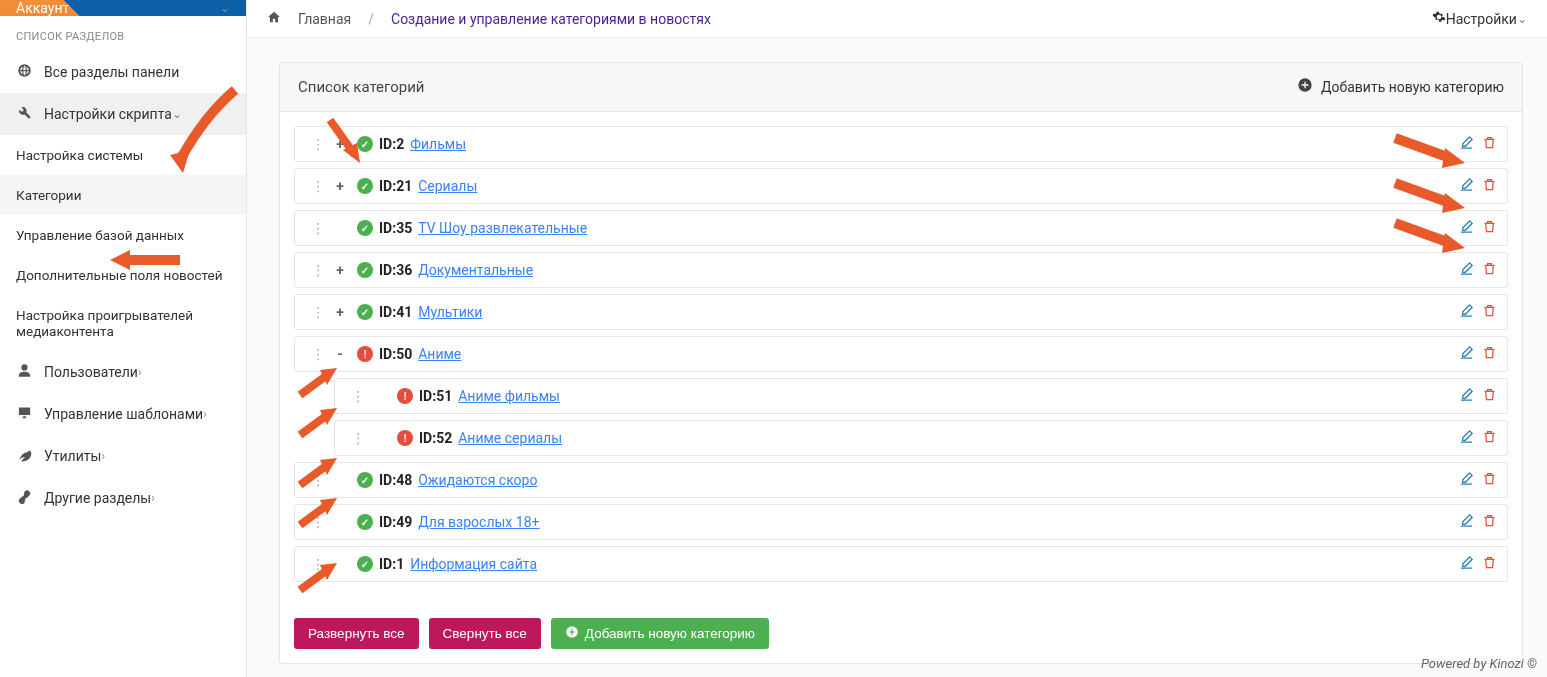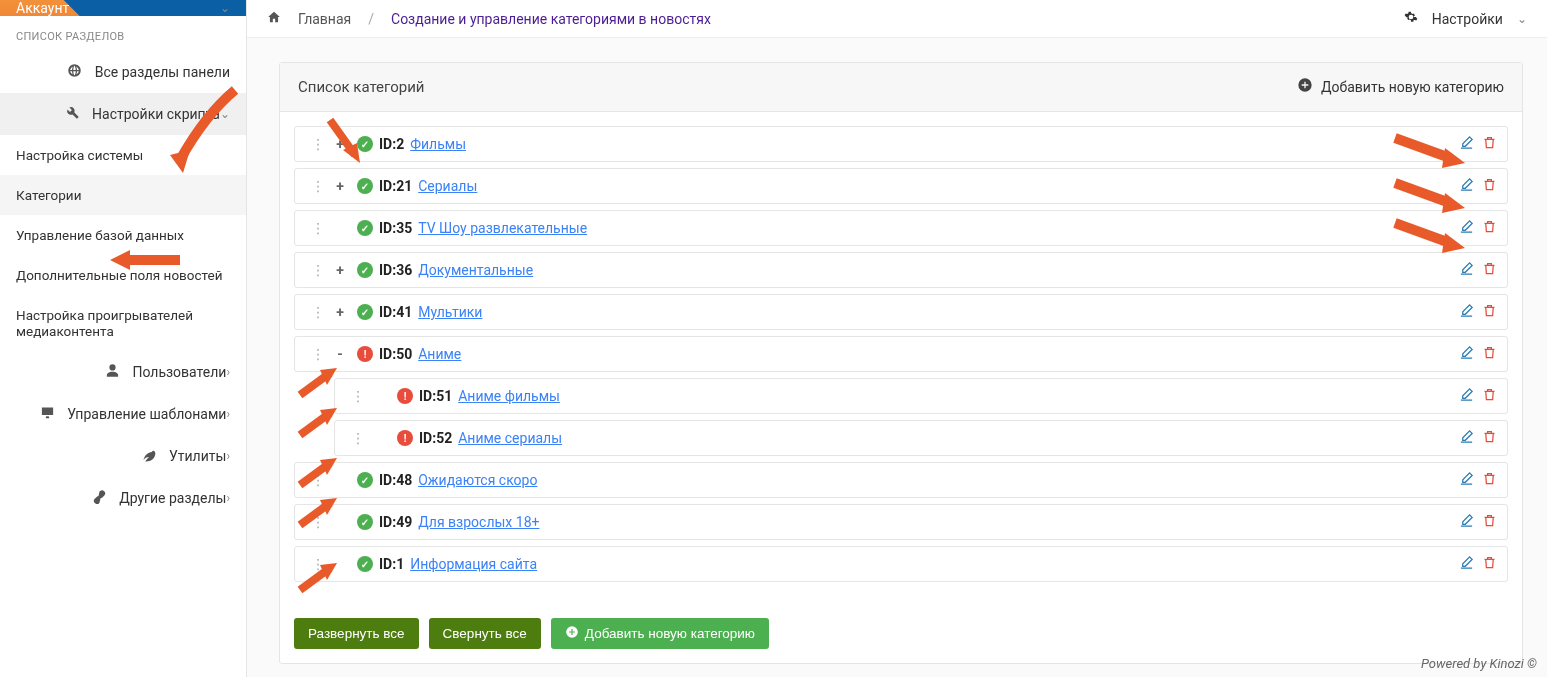--- a/index.html
+++ b/index.html
@@ -5,36 +5,36 @@
 * { margin: 0; padding: 0; box-sizing: border-box; }
 body { font-family: -apple-system, BlinkMacSystemFont, "Segoe UI", Roboto, Arial, sans-serif; font-size: 14px; color: #333; background: #f5f5f5; }
 .layout { display: flex; width: 1547px; height: 677px; overflow: hidden; position: relative; }
 
 
 .sidebar { width: 247px; background: #fff; border-right: 1px solid #e5e5e5; display: flex; flex-direction: column; }
 .account-header { background: linear-gradient(120deg, #0b5fa5 0%, #0b5fa5 100%); color: #fff; padding: 0 16px; display: flex; align-items: center; justify-content: space-between; cursor: pointer; position: relative; overflow: hidden; }
 .account-header .triangle { position: absolute; left: -20px; top: -20px; width: 90px; height: 90px; background: linear-gradient(135deg, #f7a940 0%, #e85a2a 100%); transform: rotate(45deg); }
 .account-header span { position: relative; z-index: 1; }
 .sidebar-heading { padding: 14px 16px 8px; font-size: 11px; color: #888; letter-spacing: 0.3px; }
-.nav-item { display: flex; align-items: center; justify-content: flex-end; padding: 12px 16px; color: #333; cursor: pointer; }
+.nav-item { display: flex; align-items: center; justify-content: flex-start; padding: 12px 16px; color: #333; cursor: pointer; }
 .nav-item.active-group { background: #f0f0f0; }
 .nav-item .left { display: flex; align-items: center; gap: 12px; }
 .nav-item .icon { width: 16px; text-align: center; color: #555; }
 .sub-item { padding: 12px 16px 12px 16px; color: #333; cursor: pointer; font-size: 13.5px; }
 .sub-item.active { background: #f5f5f5; }
 .chevron { color: #888; font-size: 12px; }
 
 
 .main { flex: 1; display: flex; flex-direction: column; background: #fafafa; }
 .topbar { display: flex; align-items: center; justify-content: space-between; padding: 10px 20px; background: #fff; border-bottom: 1px solid #eee; }
 .breadcrumb { display: flex; align-items: center; gap: 17px; color: #555; font-size: 14px; }
 .breadcrumb .home-icon { color: #555; }
 .breadcrumb .sep { color: #aaa; }
 .breadcrumb .current { color: #4c1d95; }
-.settings-btn { display: flex; align-items: center; gap: 14px; color: #333; cursor: pointer; }
+.settings-btn { display: flex; align-items: center; gap: 0; color: #333; cursor: pointer; }
 
 .content { padding: 24px; flex: 1; overflow: auto; }
 .panel { background: #fff; border: 1px solid #e5e5e5; border-radius: 3px; margin-left: 8px; }
 .panel-header { display: flex; align-items: center; justify-content: space-between; padding: 14px 18px; background: #f7f7f7; border-bottom: 1px solid #e5e5e5; }
 .panel-title { color: #444; font-size: 15px; }
 .add-cat { display: flex; align-items: center; gap: 8px; color: #333; cursor: pointer; }
 .add-cat .plus-circle { font-size: 16px; color: #444; }
 
 .cat-list { padding: 14px 14px 18px; }
 .cat-row { display: flex; align-items: center; border: 1px solid #e5e5e5; border-radius: 3px; padding: 8px 10px; margin-bottom: 6px; background: #fff; position: relative; }
@@ -46,21 +46,21 @@
 .status-circle.green { background: #4caf50; }
 .status-circle.red { background: #e74c3c; }
 .cat-id { font-weight: bold; margin-right: 6px; color: #222; }
 .cat-name { color: #3b82f6; cursor: pointer; text-decoration: underline; }
 .row-actions { margin-left: auto; display: flex; gap: 8px; }
 .row-actions .edit { color: #2a7ab0; cursor: pointer; }
 .row-actions .delete { color: #e74c3c; cursor: pointer; }
 
 .btn-row { display: flex; gap: 10px; margin-top: 12px; }
 .btn { padding: 7px 14px; border-radius: 3px; color: #fff; cursor: pointer; font-size: 13.5px; border: none; display: inline-flex; align-items: center; gap: 6px; }
-.btn-blue { background: #4d7c0f; }
+.btn-blue { background: #be185d; }
 .btn-green { background: #4caf50; }
 
 .footer { position: absolute; right: 10px; bottom: 6px; color: #666; font-size: 13px; font-style: italic; }
 
 
 .arrow { position: absolute; pointer-events: none; color: #e85a2a; z-index: 50; }
 </style>
 </head>
 <body>
 

